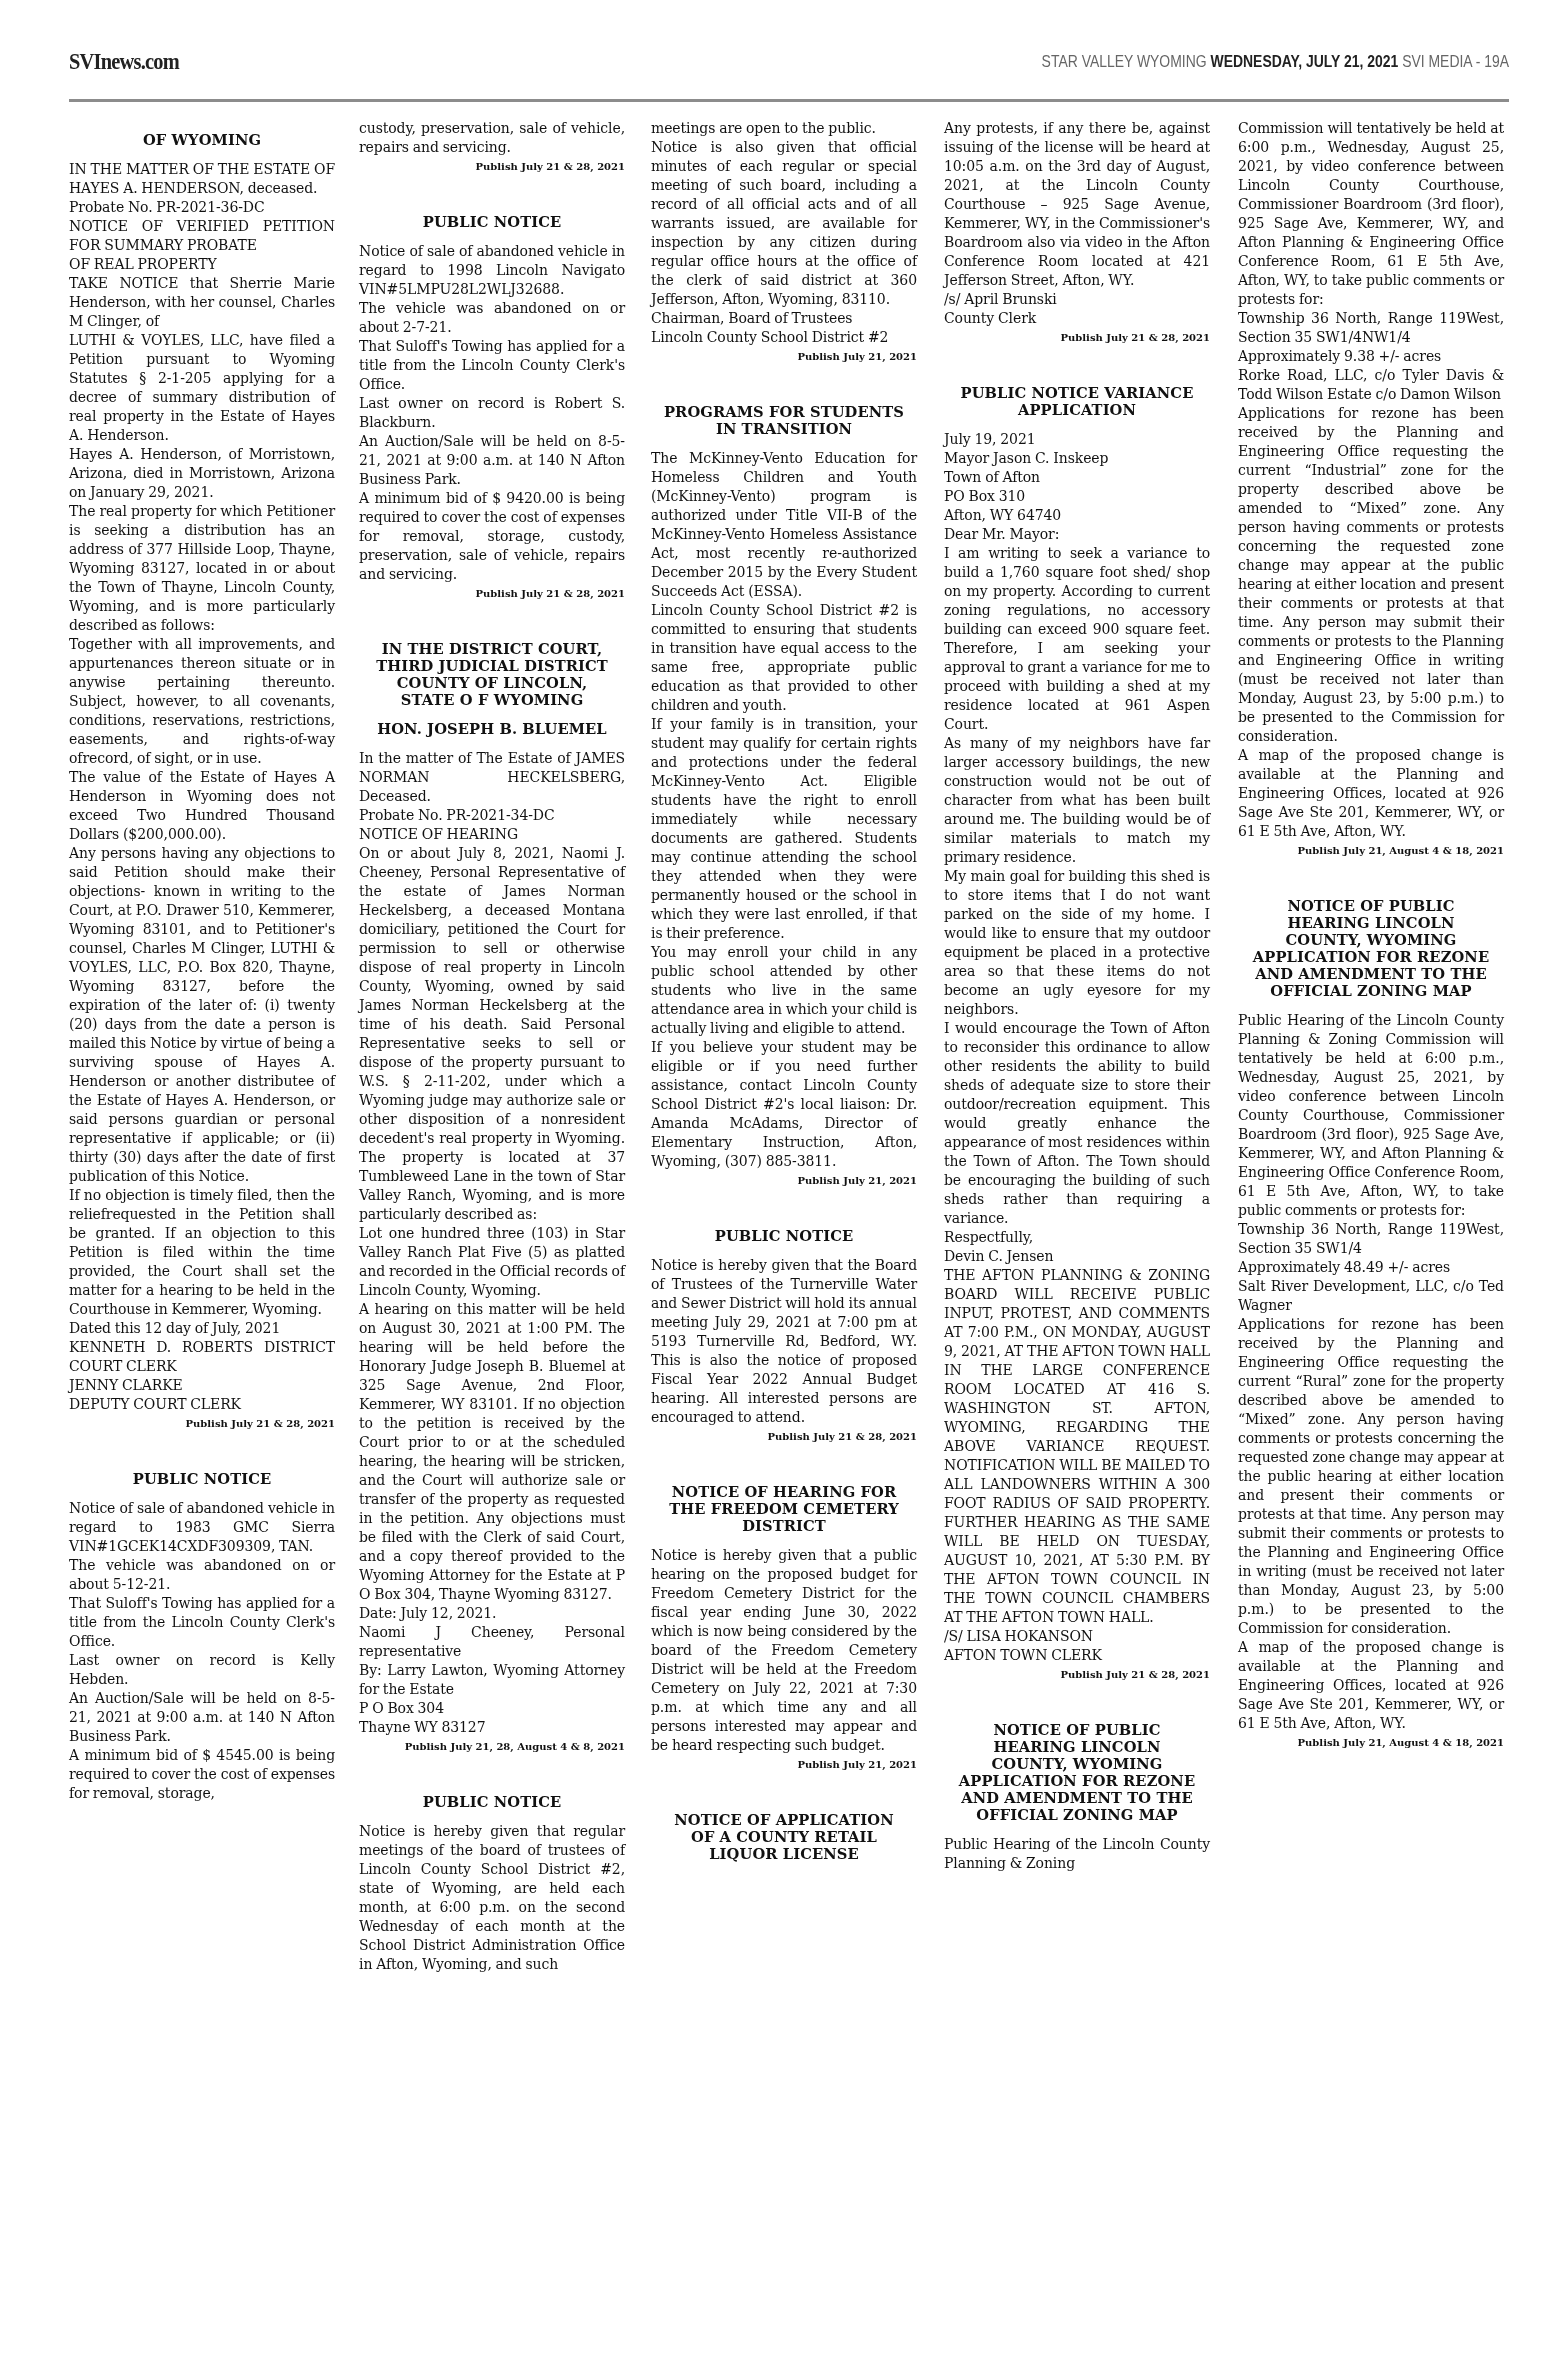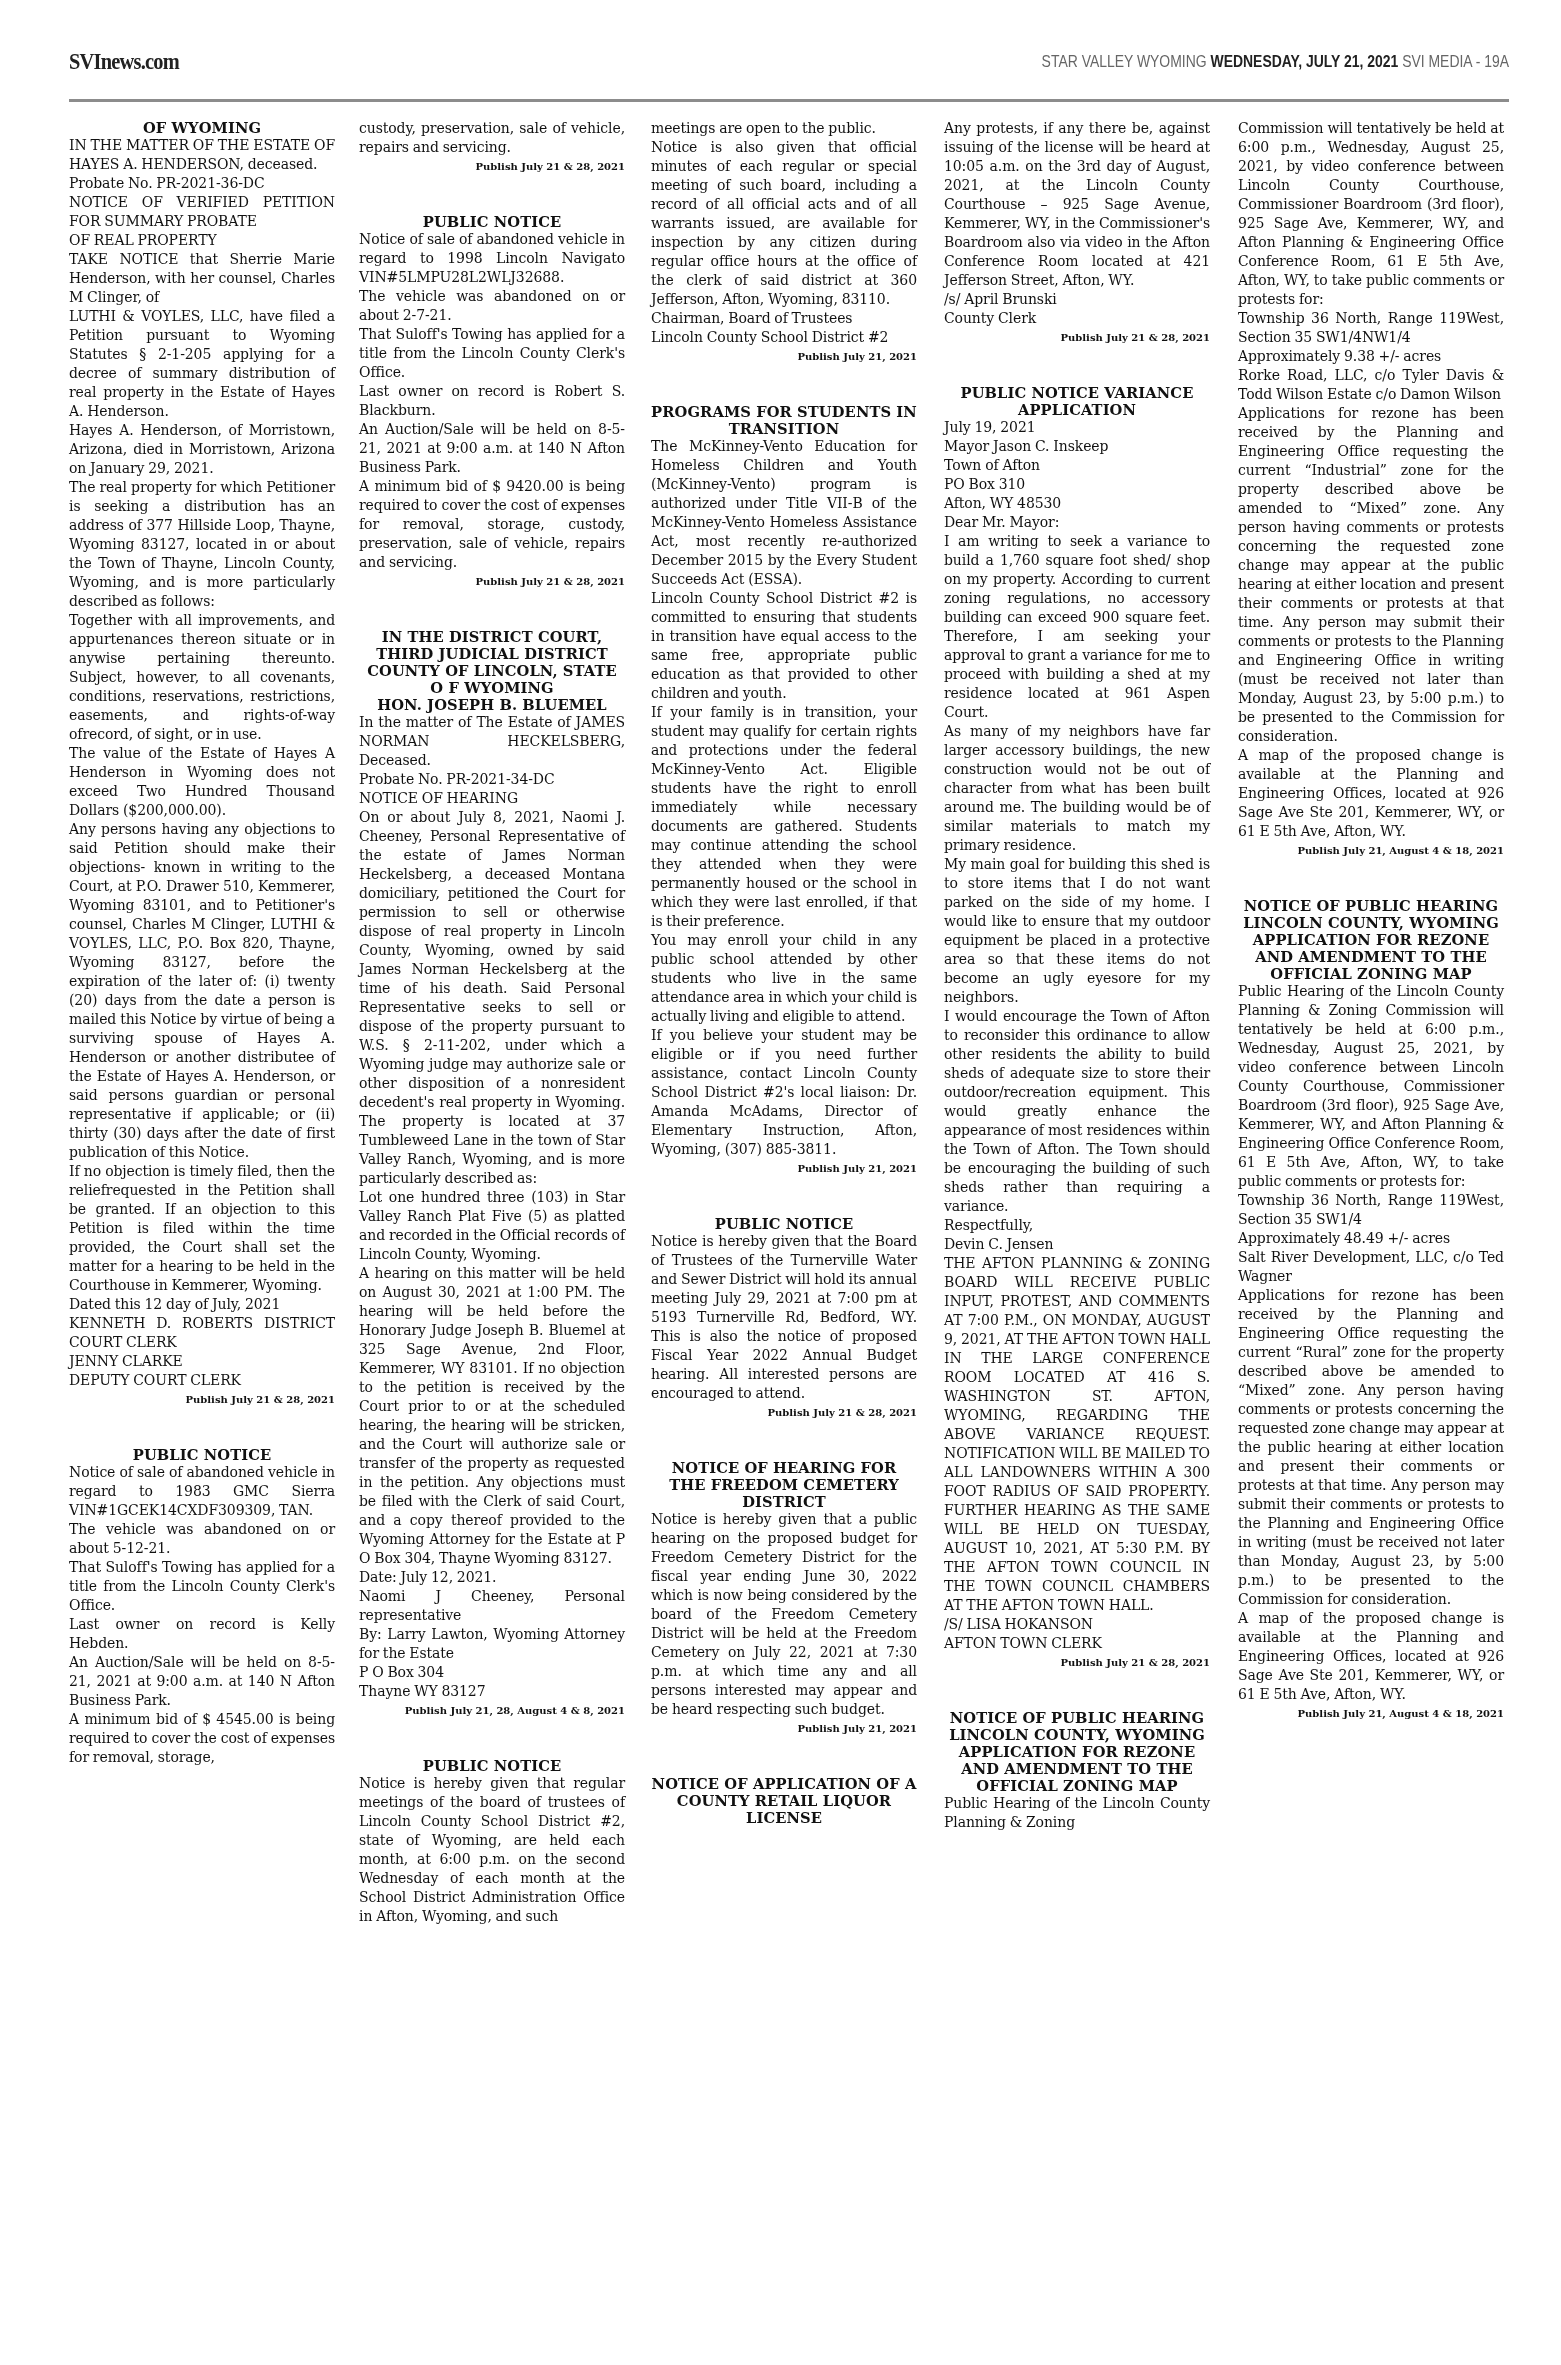--- a/index.html
+++ b/index.html
@@ -4,21 +4,21 @@
 <style>
   html, body { margin: 0; padding: 0; background: #ffffff; }
   body { width: 1561px; height: 2413px; position: relative; overflow: hidden; color: #111; }
   .masthead { position: absolute; left: 69px; right: 52px; top: 48px; height: 28px; }
   .site-name { position: absolute; left: 0; top: 0; font-family: "Liberation Serif", serif; font-weight: bold; font-size: 24px; letter-spacing: -0.9px; color: #222; transform: scaleX(0.85); transform-origin: left top; }
   .issue-line { position: absolute; right: 0; top: 3.8px; font-family: "Liberation Sans", sans-serif; font-size: 17px; color: #666; transform: scaleX(0.82); transform-origin: right top; white-space: nowrap; }
   .issue-line b { color: #222; }
   .rule { position: absolute; left: 69px; right: 52px; top: 99px; height: 2.8px; background: #8c8c8c; }
   .columns { position: absolute; left: 69px; top: 119px; width: 1441px; height: 2271px; }
   .col { position: absolute; top: 0; width: 266px; font-family: "DejaVu Serif", "Liberation Serif", serif; font-size: 14.7px; line-height: 19px; }
-  .col .h { font-weight: bold; text-align: center; margin: 0; font-size: 14.7px; line-height: 17px; letter-spacing: 0.1px; }
+  .col .h { font-weight: bold; text-align: center; margin: 12px; font-size: 14.7px; line-height: 17px; letter-spacing: 0.1px; }
   .col .p { margin: 0; text-align: justify; text-align-last: left; word-spacing: -0.5px; font-size: 14px; letter-spacing: -0.1px; }
   .col .pub { margin: 0 0 37px 0; font-weight: bold; text-align: right; font-size: 10px; }
 </style>
 </head>
 <body>
 
 <div class="masthead">
   <div class="site-name">SVInews.com</div>
   <div class="issue-line">
     <span>STAR VALLEY WYOMING</span>
@@ -108,21 +108,21 @@
   <div class="col" style="left:875px">
       <div class="p">Any protests, if any there be, against issuing of the license will be heard at 10:05 a.m. on the 3rd day of August, 2021, at the Lincoln County Courthouse – 925 Sage Avenue, Kemmerer, WY, in the Commissioner's Boardroom also via video in the Afton Conference Room located at 421 Jefferson Street, Afton, WY.</div>
       <div class="p">/s/ April Brunski</div>
       <div class="p">County Clerk</div>
       <div class="pub">Publish July 21 &amp; 28, 2021</div>
       <div class="h">PUBLIC NOTICE VARIANCE APPLICATION</div>
       <div class="p">July 19, 2021</div>
       <div class="p">Mayor Jason C. Inskeep</div>
       <div class="p">Town of Afton</div>
       <div class="p">PO Box 310</div>
-      <div class="p">Afton, WY 48530</div>
+      <div class="p">Afton, WY 64740</div>
       <div class="p">Dear Mr. Mayor:</div>
       <div class="p">I am writing to seek a variance to build a 1,760 square foot shed/ shop on my property. According to current zoning regulations, no accessory building can exceed 900 square feet. Therefore, I am seeking your approval to grant a variance for me to proceed with building a shed at my residence located at 961 Aspen Court.</div>
       <div class="p">As many of my neighbors have far larger accessory buildings, the new construction would not be out of character from what has been built around me. The building would be of similar materials to match my primary residence.</div>
       <div class="p">My main goal for building this shed is to store items that I do not want parked on the side of my home. I would like to ensure that my outdoor equipment be placed in a protective area so that these items do not become an ugly eyesore for my neighbors.</div>
       <div class="p">I would encourage the Town of Afton to reconsider this ordinance to allow other residents the ability to build sheds of adequate size to store their outdoor/recreation equipment. This would greatly enhance the appearance of most residences within the Town of Afton. The Town should be encouraging the building of such sheds rather than requiring a variance.</div>
       <div class="p">Respectfully,</div>
       <div class="p">Devin C. Jensen</div>
       <div class="p">THE AFTON PLANNING &amp; ZONING BOARD WILL RECEIVE PUBLIC INPUT, PROTEST, AND COMMENTS AT 7:00 P.M., ON MONDAY, AUGUST 9, 2021, AT THE AFTON TOWN HALL IN THE LARGE CONFERENCE ROOM LOCATED AT 416 S. WASHINGTON ST. AFTON, WYOMING, REGARDING THE ABOVE VARIANCE REQUEST. NOTIFICATION WILL BE MAILED TO ALL LANDOWNERS WITHIN A 300 FOOT RADIUS OF SAID PROPERTY. FURTHER HEARING AS THE SAME WILL BE HELD ON TUESDAY, AUGUST 10, 2021, AT 5:30 P.M. BY THE AFTON TOWN COUNCIL IN THE TOWN COUNCIL CHAMBERS AT THE AFTON TOWN HALL.</div>
       <div class="p">/S/ LISA HOKANSON</div>
       <div class="p">AFTON TOWN CLERK</div>

